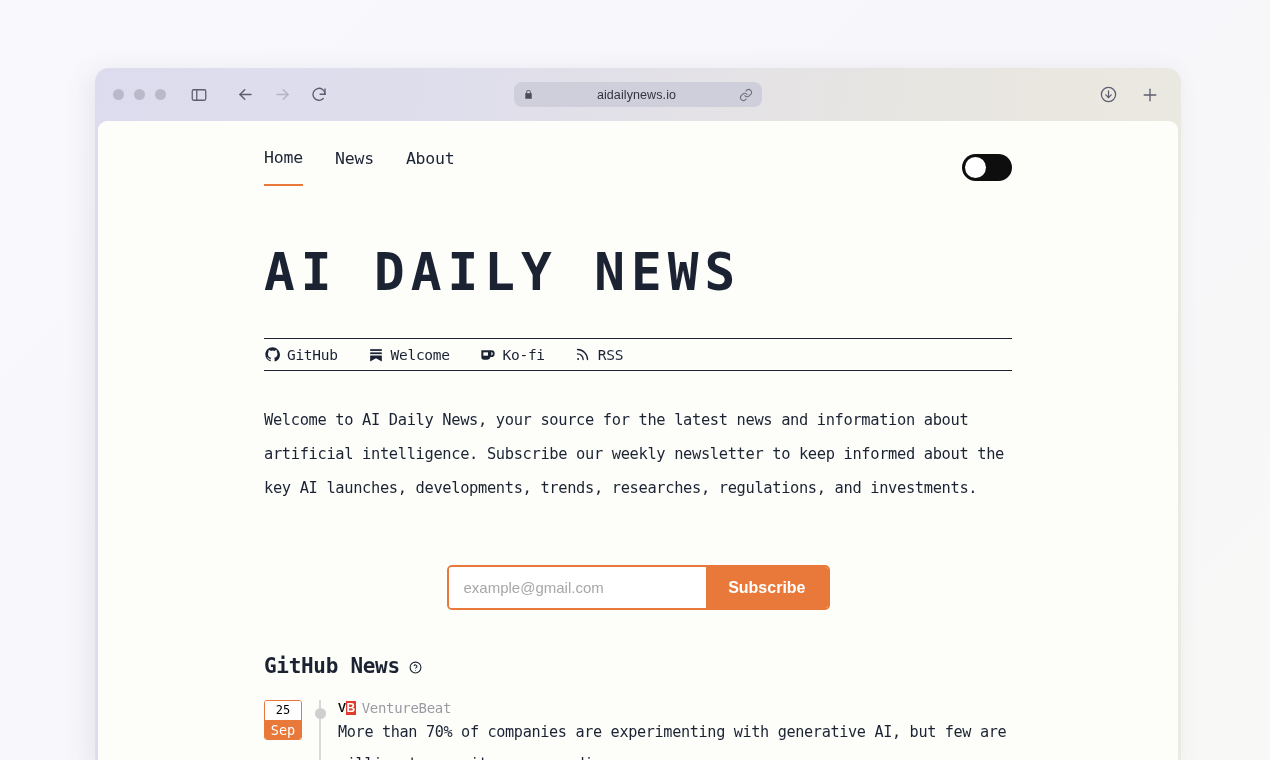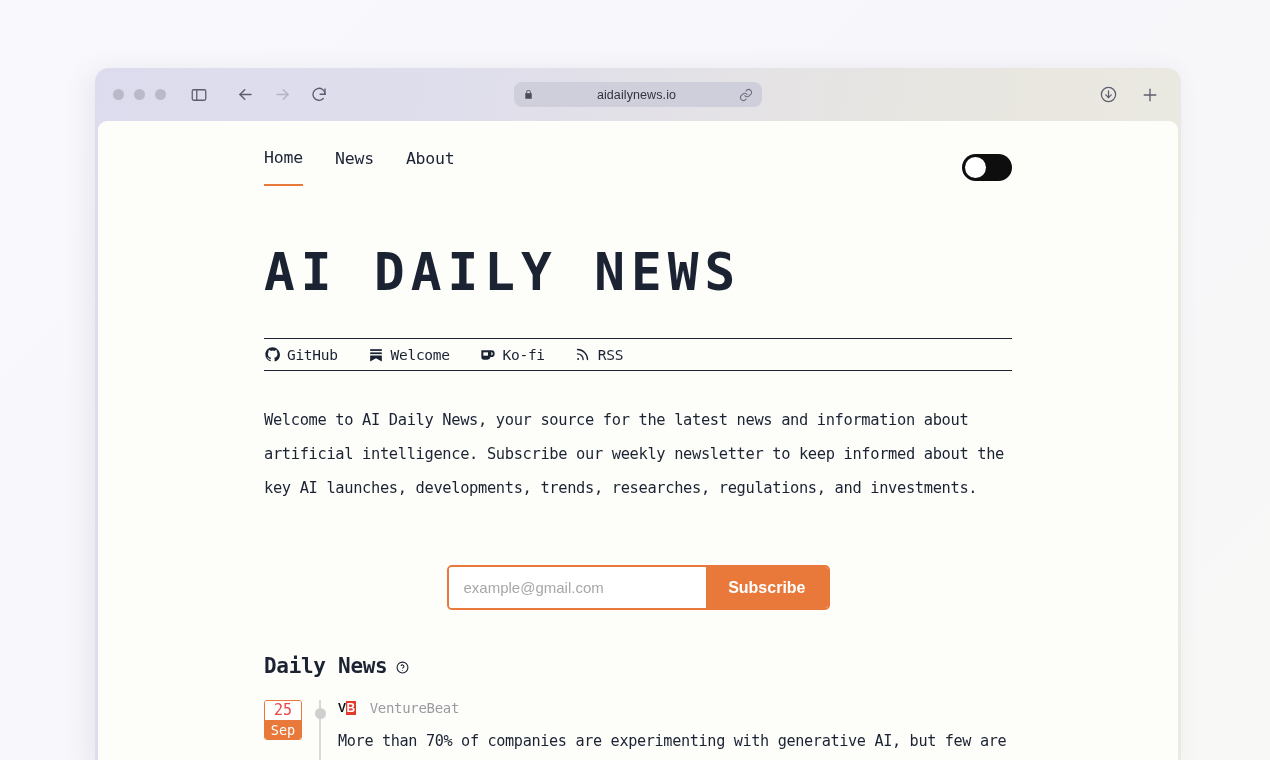--- a/index.html
+++ b/index.html
@@ -289,22 +289,22 @@
     flex: 0 0 38px;
     border: 1.5px solid #e8793a;
     border-radius: 3px;
     overflow: hidden;
     text-align: center;
     font-family: "DejaVu Sans Mono", monospace;
     height: 40px;
   }
   .date-day {
     background: #ffffff;
-    color: #ef4444;
-    font-size: 15px;
+    color: #000000;
+    font-size: 12px;
     line-height: 19px;
   }
   .date-mon {
     background: #e8793a;
     color: #ffffff;
     font-size: 13.5px;
     line-height: 20px;
   }
 
   .timeline {
@@ -328,22 +328,21 @@
     background: #cfcfcf;
   }
 
   .news-body {
     flex: 1;
     padding-left: 0px;
   }
   .news-source {
     display: flex;
     align-items: center;
-    gap: 14px;
-    margin-bottom: 9px;
+    gap: 6px;
   }
   .vb-logo {
     font-family: "Liberation Sans", sans-serif;
     font-weight: bold;
     font-size: 12px;
     letter-spacing: -0.5px;
   }
   .vb-v { color: #111111; }
   .vb-b { color: #ffffff; background: #e23b2e; padding: 0 1px; }
   .news-source-name {
@@ -502,21 +501,21 @@
           <p class="intro">Welcome to AI Daily News, your source for the latest news and information about artificial intelligence. Subscribe our weekly newsletter to keep informed about the key AI launches, developments, trends, researches, regulations, and investments.</p>
 
           <div class="subscribe-row">
             <div class="subscribe-form">
               <input class="email-input" type="text" placeholder="example@gmail.com" style="">
               <button class="subscribe-btn">Subscribe</button>
             </div>
           </div>
 
           <div class="latest-head">
-            <span class="latest-title">Daily News</span>
+            <span class="latest-title">GitHub News</span>
             <span class="help-icon">
               <svg width="13" height="13" viewBox="0 0 24 24" fill="none" stroke="currentColor" stroke-width="2">
                 <circle cx="12" cy="12" r="10"></circle>
                 <path d="M9.3 9a2.8 2.8 0 0 1 5.4 1c0 2-2.7 2.4-2.7 4"></path>
                 <circle cx="12" cy="17.5" r="0.9" fill="currentColor" stroke="none"></circle>
               </svg>
             </span>
           </div>
 
           <div class="news-item">

